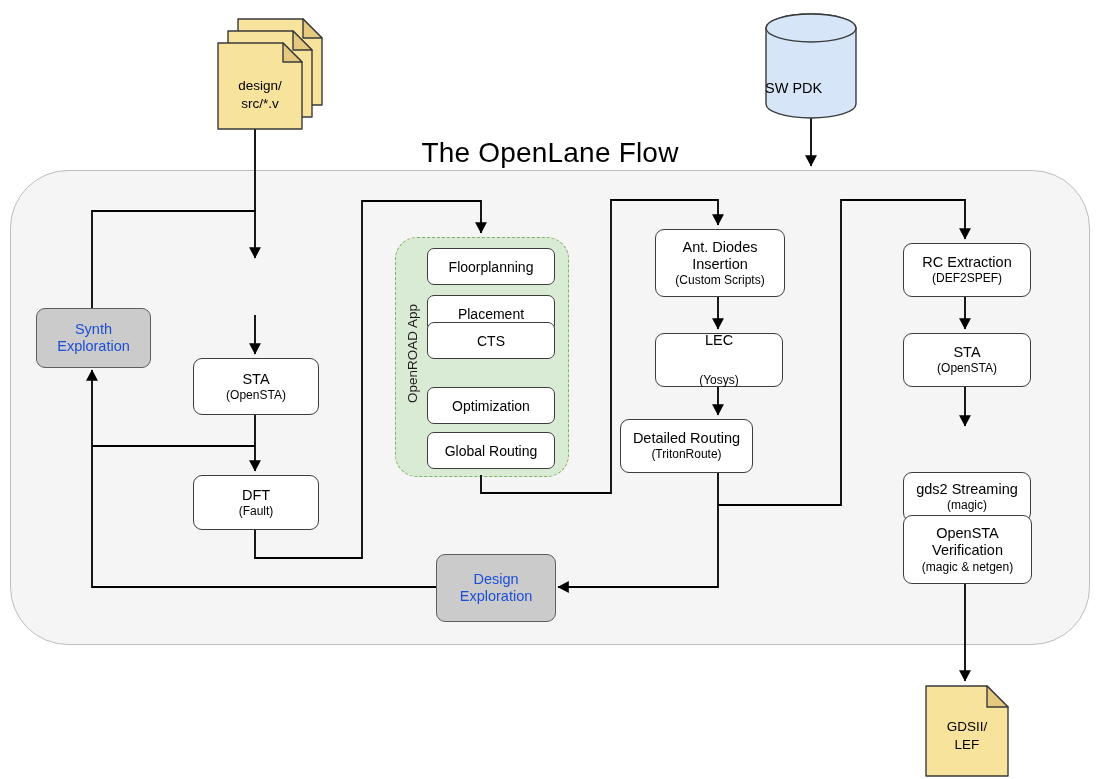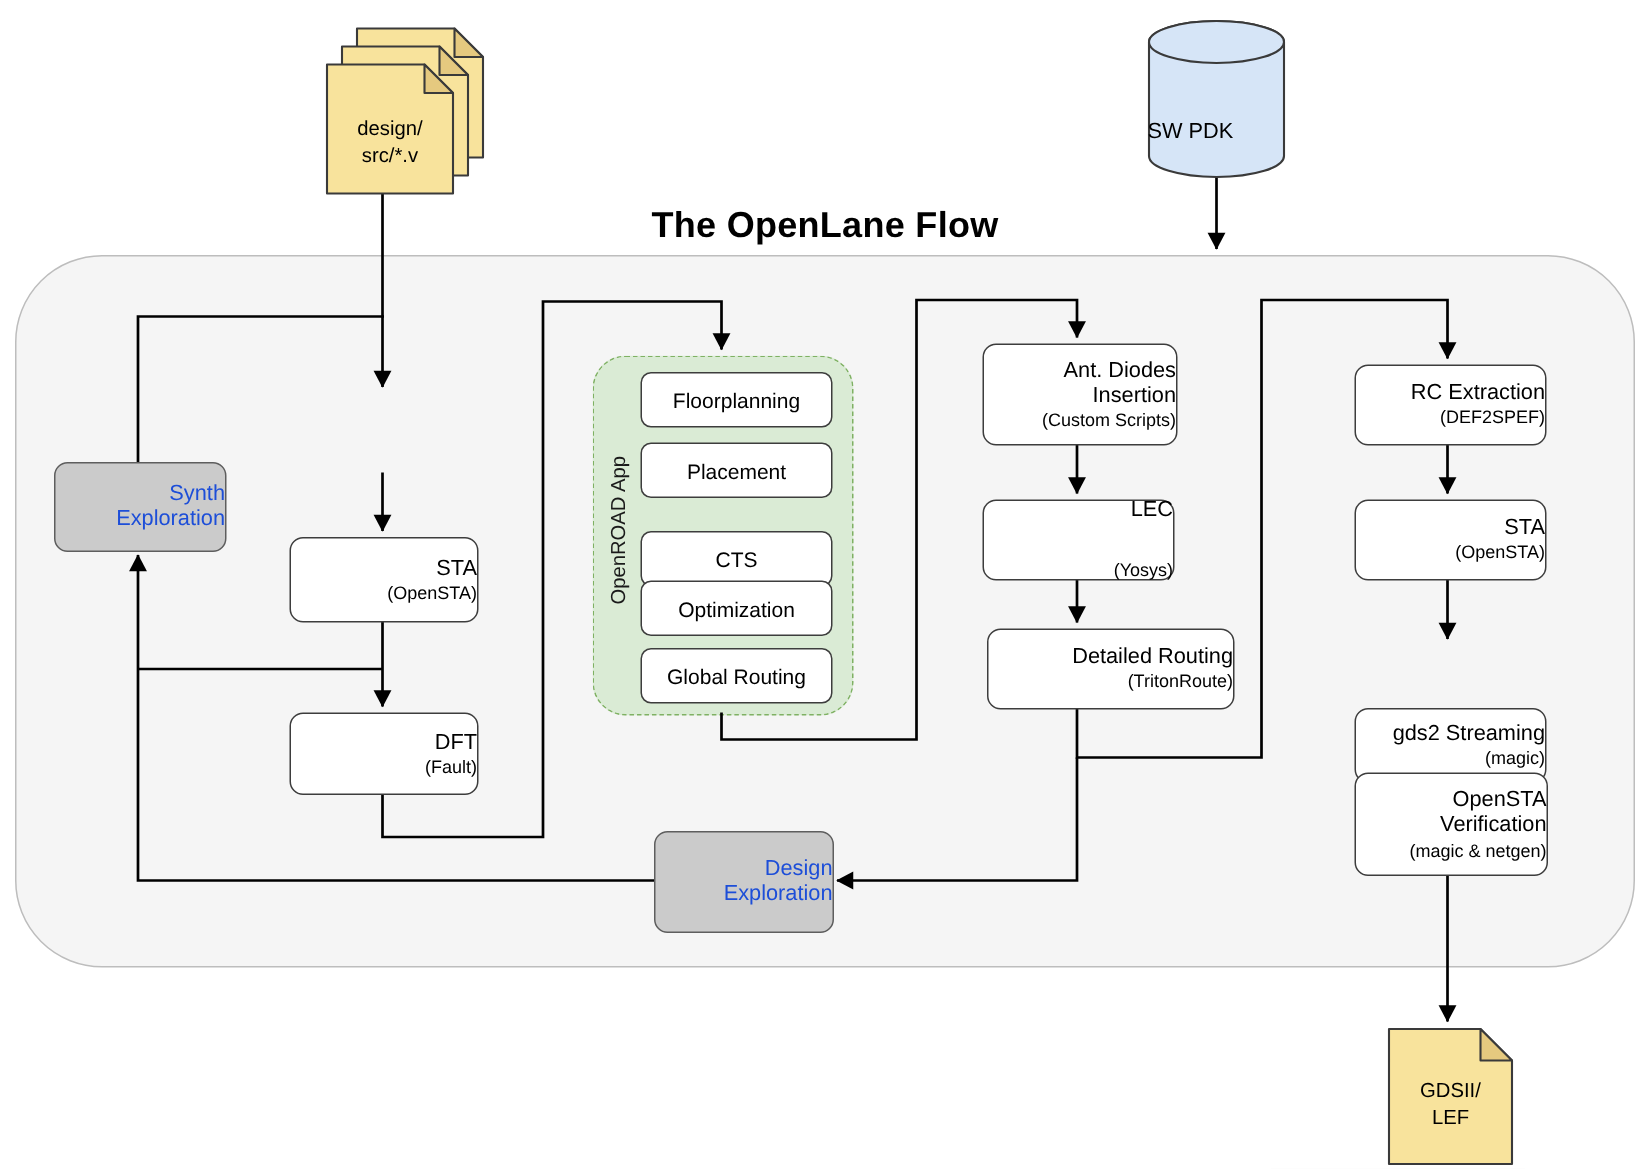--- a/index.html
+++ b/index.html
@@ -6,26 +6,26 @@
   body{font-family:"Liberation Sans","DejaVu Sans",sans-serif;color:#000;}
   #stage{position:relative;width:1100px;height:779px;background:#ffffff;overflow:hidden;}
 
   .abs{position:absolute;}
   #flow-container{
     left:10px;top:170px;width:1078px;height:473px;
     background:#f5f5f5;border:1px solid #bdbdbd;border-radius:58px;
   }
   #diagram-title{
     left:0;top:137px;width:1100px;text-align:center;
-    font-size:24px;font-weight:bold;letter-spacing:.2px;
+    font-size:28px;font-weight:normal;letter-spacing:.2px;
   }
   svg.layer{position:absolute;left:0;top:0;pointer-events:none;}
 
   .node{
-    position:absolute;display:flex;flex-direction:column;align-items:flex-end;justify-content:center;
+    position:absolute;display:flex;flex-direction:column;align-items:center;justify-content:center;
     background:#ffffff;border:1.6px solid #3d3d3d;border-radius:9px;
     text-align:center;line-height:1.18;
   }
   .node .lbl{font-size:14.5px;}
   .node .sub{font-size:12px;}
   .gray{
     background:#cbcbcb;border:1.6px solid #5e5e5e;color:#1d4ed8;
   }
   #openroad-group{
     left:395px;top:237px;width:172px;height:238px;
@@ -121,34 +121,34 @@
     <span class="sub">(Fault)</span>
   </div>
   <div class="node gray abs" style="left:36px;top:308px;width:113px;height:58px;">
     <span class="lbl">Synth</span>
     <span class="lbl">Exploration</span>
   </div>
 
   <div id="openroad-label" class="abs">OpenROAD App</div>
   <div class="step" style="top:295px;">Placement</div>
   <div class="step" style="top:248px;">Floorplanning</div>
-  <div class="step" style="top:354px;">CTS</div>
+  <div class="step" style="top:322px;">CTS</div>
   <div class="step" style="top:387px;">Optimization</div>
   <div class="step" style="top:432px;text-align:right;">Global Routing</div>
 
   <div class="node abs" style="left:655px;top:229px;width:128px;height:66px;">
     <span class="lbl">Ant. Diodes</span>
     <span class="lbl">Insertion</span>
     <span class="sub">(Custom Scripts)</span>
   </div>
   <div class="node abs" style="left:655px;top:333px;width:126px;height:52px;gap:24px;">
     <span class="lbl">LEC</span>
     <span class="sub">(Yosys)</span>
   </div>
-  <div class="node abs" style="left:658px;top:419px;width:131px;height:52px;padding-left:32px;">
+  <div class="node abs" style="left:620px;top:419px;width:131px;height:52px;">
     <span class="lbl">Detailed Routing</span>
     <span class="sub">(TritonRoute)</span>
   </div>
 
   <div class="node abs" style="left:903px;top:243px;width:126px;height:52px;">
     <span class="lbl">RC Extraction</span>
     <span class="sub">(DEF2SPEF)</span>
   </div>
   <div class="node abs" style="left:903px;top:333px;width:126px;height:52px;">
     <span class="lbl">STA</span>

